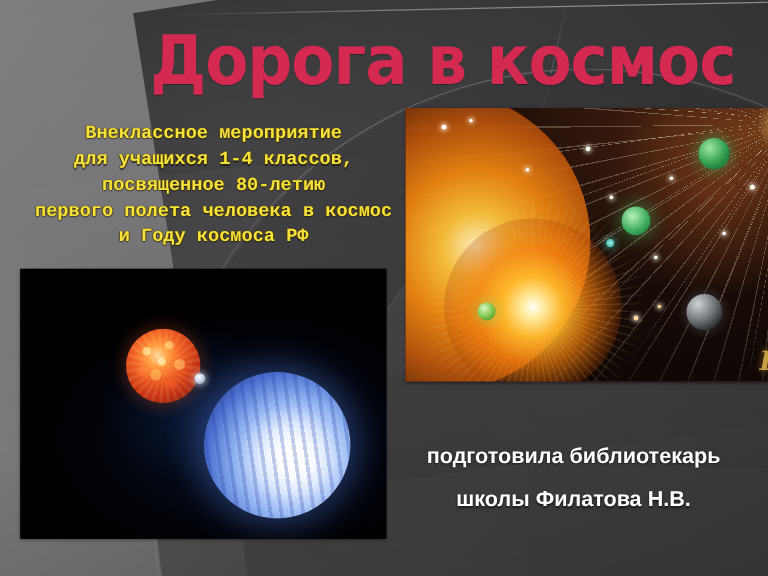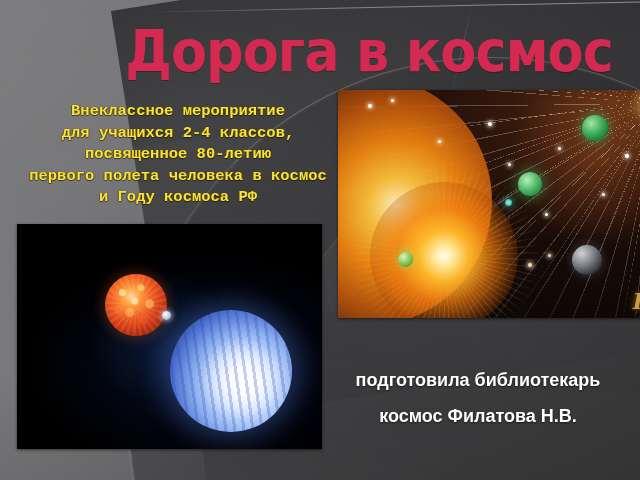--- a/index.html
+++ b/index.html
@@ -324,21 +324,21 @@
   <div class="bg-facet facet-curve2"></div>
   <div class="bg-facet facet-arc"></div>
   <div class="bg-facet facet-arc2"></div>
   <div class="bg-facet facet-brcorner"></div>
   <div class="bg-facet facet-vign"></div>
 
   <div id="title">Дорога в космос</div>
 
   <div id="subtitle">
     <span class="ln">Внеклассное мероприятие</span>
-    <span class="ln">для учащихся 2-4 классов,</span>
+    <span class="ln">для учащихся 1-4 классов,</span>
     <span class="ln">посвященное 80-летию</span>
     <span class="ln">первого полета человека в космос</span>
     <span class="ln">и  Году космоса РФ</span>
   </div>
 
   <div class="pic" id="pic-cosmos">
     <div class="cos-space"></div>
     <div class="cos-neb"></div>
     <div class="cos-rays"></div>
     <div class="cos-rays2"></div>
@@ -377,16 +377,16 @@
       <div class="pl-red-tex"></div>
     </div>
     <div class="pl-blue">
       <div class="pl-blue-tex"></div>
     </div>
     <div class="pl-dot"></div>
   </div>
 
   <div id="author">
     <span class="ln">подготовила библиотекарь</span>
-    <span class="ln">космос Филатова Н.В.</span>
+    <span class="ln">школы Филатова Н.В.</span>
   </div>
 
 </div>
 
 </body></html>

